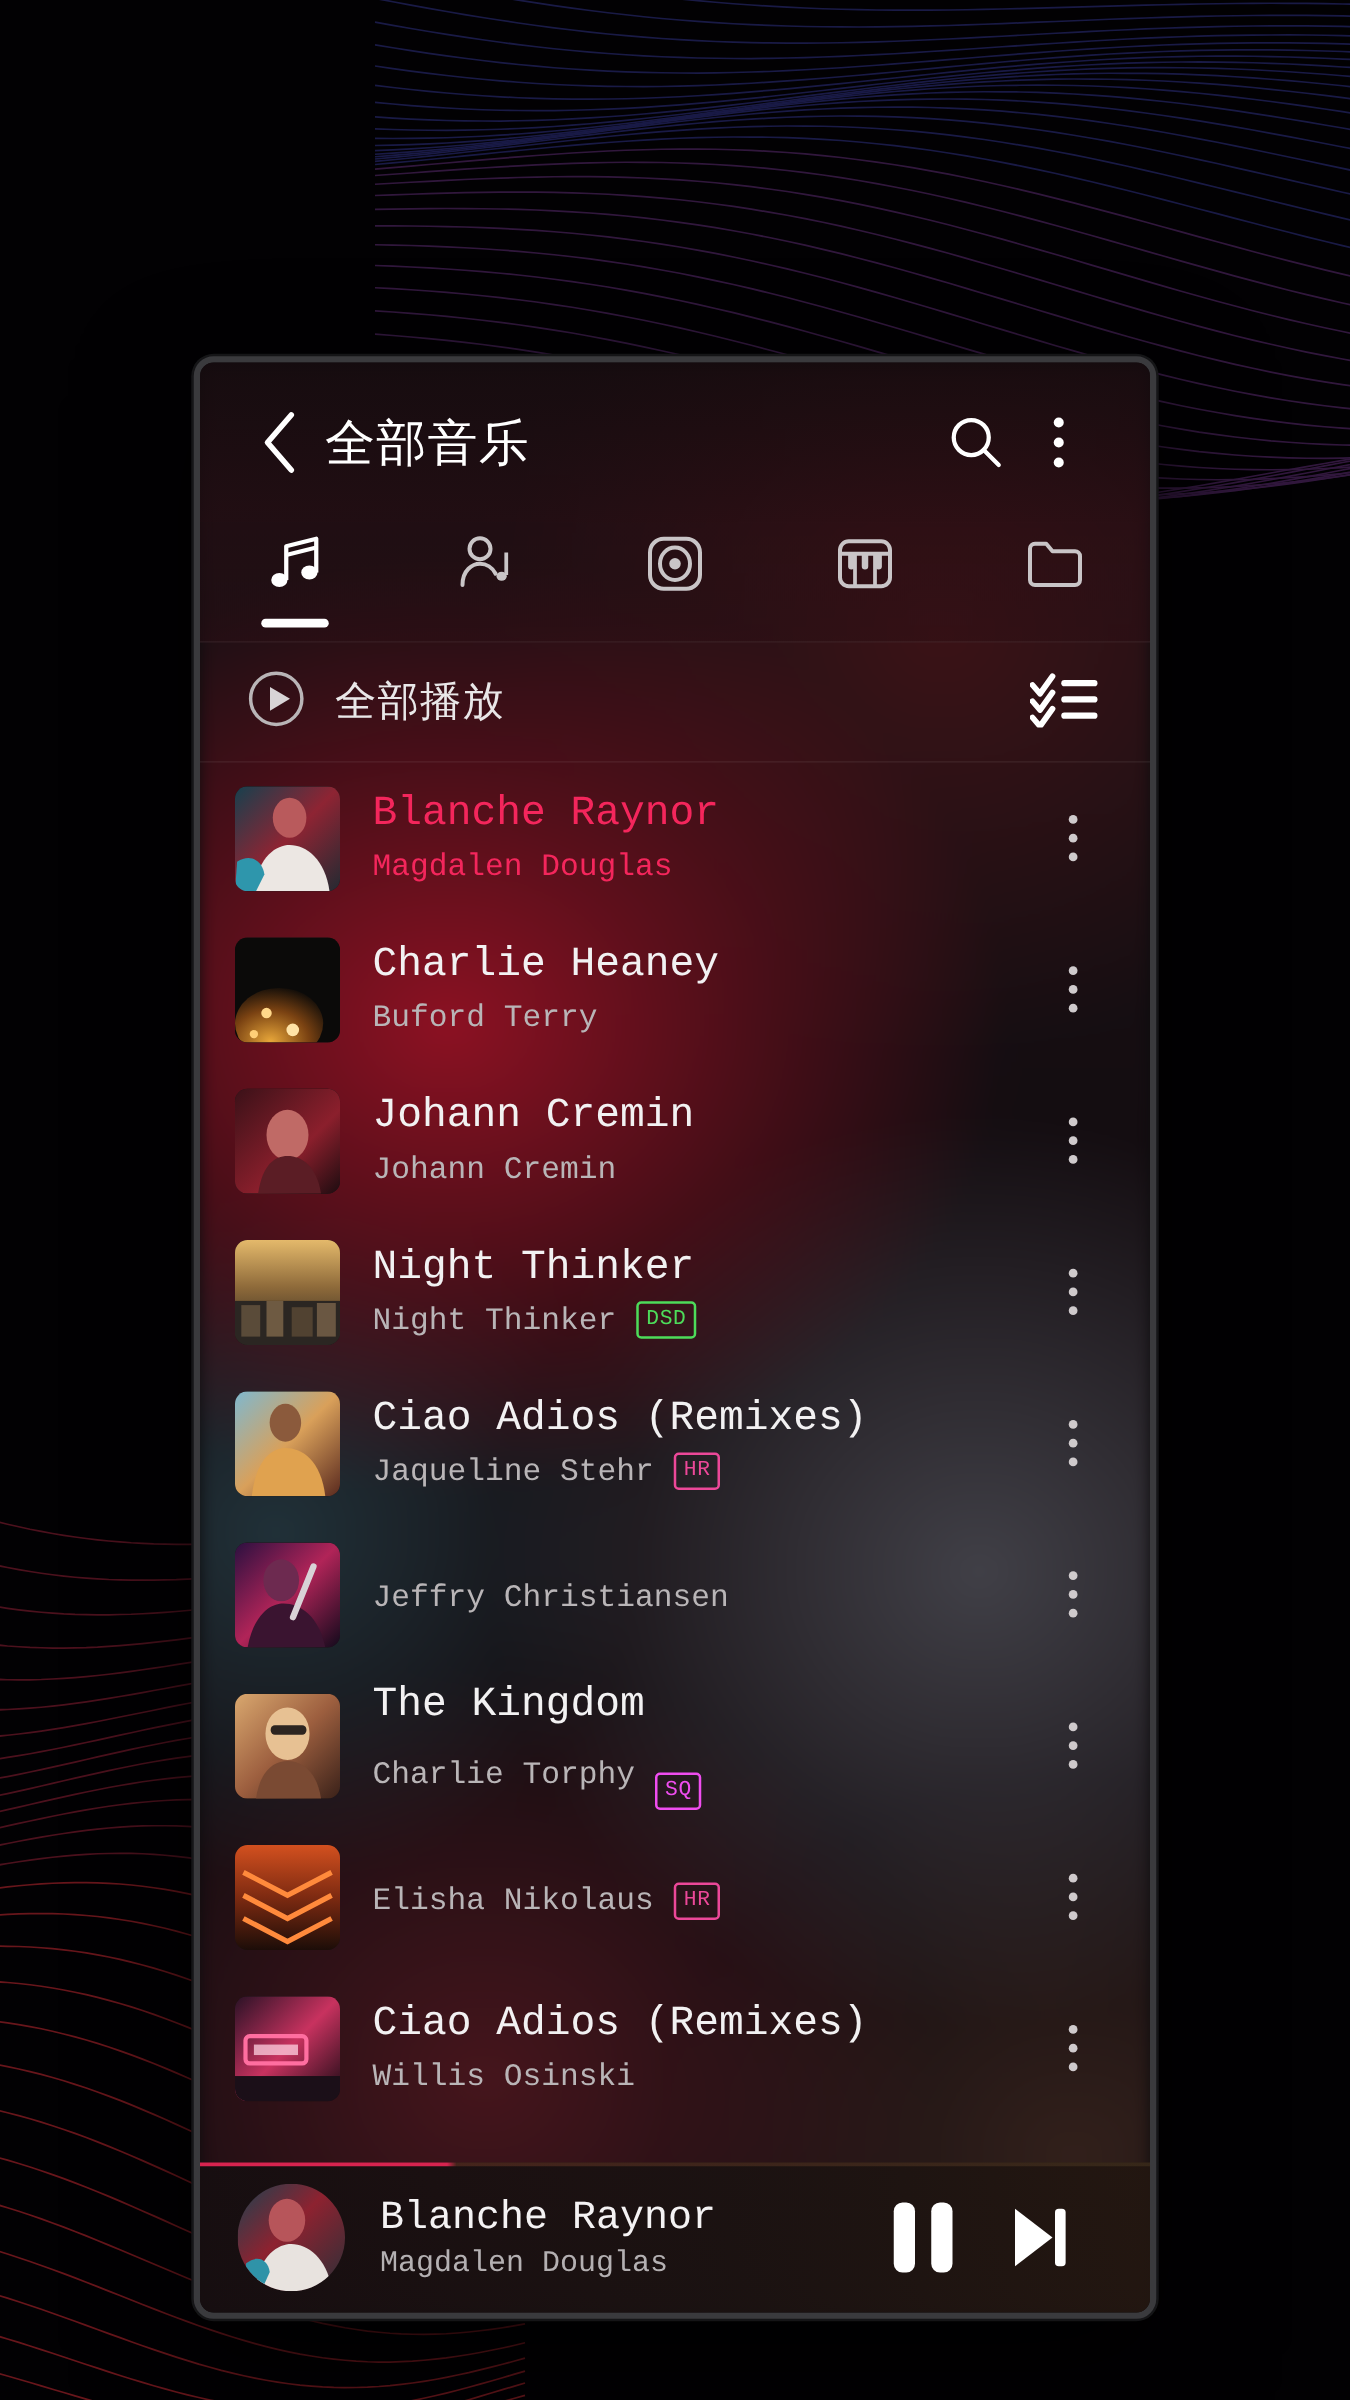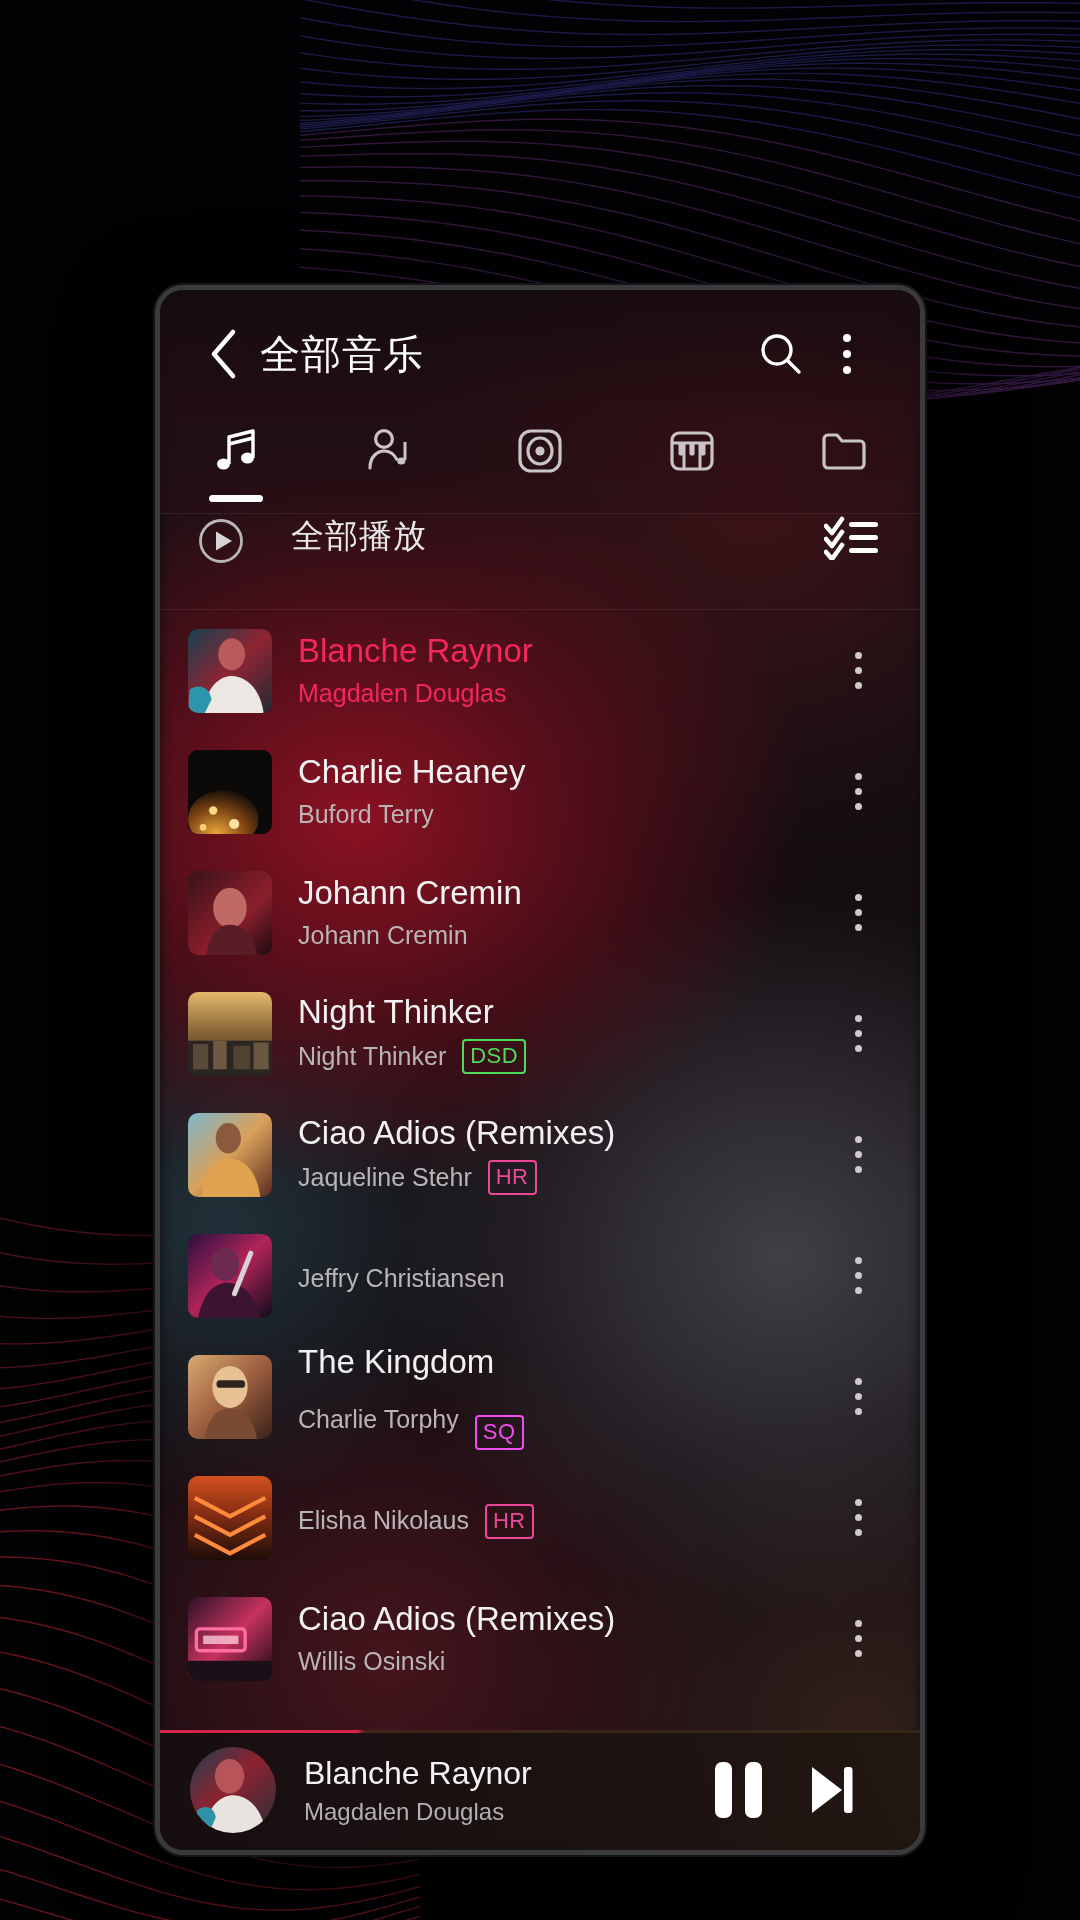--- a/index.html
+++ b/index.html
@@ -8,25 +8,26 @@
     background:#000;
     font-family:"Liberation Sans","DejaVu Sans",sans-serif;
   }
   
   #wallpaper{ position:absolute; inset:0; background:#020103; overflow:hidden; }
   #wallpaper svg{ position:absolute; inset:0; width:1080px; height:1920px; }
 
   
   #phone{
     position:absolute; left:155px; top:285px; width:770px; height:1570px;
-    border-radius:28px;
+    border-radius:16px;
     background:#0d0c0e;
     border:5px solid #3a3a3d;
     box-shadow:0 0 0 2px #151517, 0 30px 90px rgba(0,0,0,.85);
     overflow:hidden;
+    font-family:Liberation Mono, monospace;
   }
   
   #glow{
     position:absolute; inset:0;
     background:
       radial-gradient(620px 520px at 26% 34%, rgba(150,18,36,.92) 0%, rgba(110,14,28,.55) 42%, rgba(0,0,0,0) 72%),
       radial-gradient(520px 480px at 78% 14%, rgba(70,20,24,.75) 0%, rgba(0,0,0,0) 70%),
       radial-gradient(560px 520px at 82% 62%, rgba(132,140,152,.40) 0%, rgba(0,0,0,0) 70%),
       radial-gradient(420px 400px at 8% 60%, rgba(48,92,104,.45) 0%, rgba(0,0,0,0) 70%),
       radial-gradient(500px 460px at 30% 88%, rgba(120,30,40,.50) 0%, rgba(0,0,0,0) 72%),
@@ -65,44 +66,43 @@
   }
   .tab .ti{ height:58px; display:flex; align-items:center; justify-content:center; }
   .tab .underline{
     position:absolute; bottom:12px; width:54px; height:7px; border-radius:4px;
     background:#fff; opacity:0;
   }
   .tab.active .underline{ opacity:1; }
 
   
   .playall{
-    height:96px; flex:0 0 96px; display:flex; 
+    height:96px; flex:0 0 96px; display:flex; align-items:center;
     padding:0 40px 0 34px;
     border-bottom:1px solid rgba(255,255,255,.08);
-    gap:23px;
   }
   .playall .label{ color:#e9e7e8; font-size:33px; margin-left:20px; letter-spacing:1px; }
   .playall .spacer{ flex:1; }
 
   
   .list{ flex:1; overflow:hidden; }
   .row{
     height:121px; display:flex; align-items:center; padding:0 34px 0 28px; cursor:pointer;
   }
   .art{
     width:84px; height:84px; border-radius:10px; flex:0 0 84px;
     overflow:hidden; position:relative; background:#1a1416;
   }
   .art svg{ position:absolute; inset:0; width:100%; height:100%; display:block; }
   .meta{ margin-left:26px; flex:1; min-width:0; }
   .t1{ color:#f2f1f2; font-size:33px; line-height:1.18; white-space:nowrap; overflow:hidden; text-overflow:ellipsis; }
   .t2{ color:#b9b5b7; font-size:25px; line-height:1.25; margin-top:7px; display:flex; align-items:center; white-space:nowrap; }
   .row.playing .t1, .row.playing .t2{ color:#f4265c; }
   .badge{
-    margin-left:16px; font-size:22px; line-height:1; padding:4px 6px 5px;
+    margin-left:16px; font-size:17px; line-height:1; padding:4px 6px 5px;
     border:2px solid currentColor; border-radius:4px; letter-spacing:.5px; font-weight:400;
   }
   .badge.DSD{ color:#4ddc5a; }
   .badge.HR { color:#ec4899; }
   .badge.SQ { color:#f04df0;margin-top:27px; }
   .rowmenu{ width:56px; height:90px; display:flex; align-items:center; justify-content:center; cursor:pointer; }
   .rowmenu .kebab i{ width:7px; height:7px; background:#cfcacc; }
 
   
   .mini{

